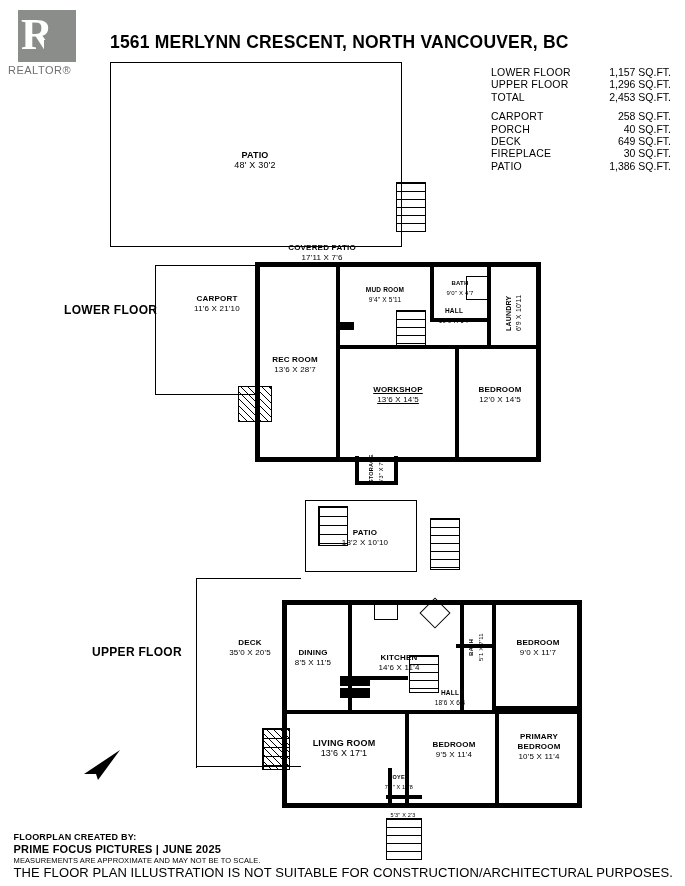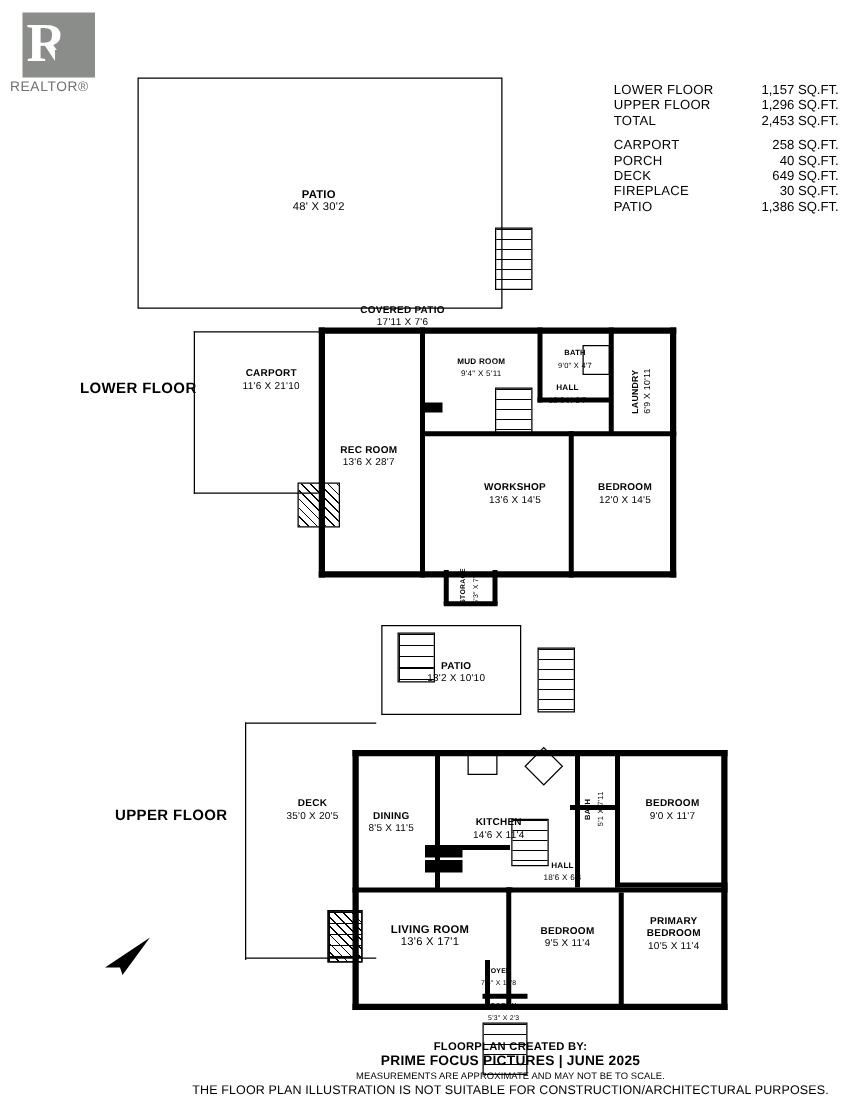--- a/index.html
+++ b/index.html
@@ -85,39 +85,40 @@
   }
   .vert{
     writing-mode:vertical-rl;transform:rotate(180deg);
   }
 
   
   .northarrow{position:absolute;left:82px;top:748px;width:40px;height:34px;}
 
   
   .footer{
-    position:absolute;right:22px;bottom:8px;text-align:center;
+    position:absolute;right:12px;bottom:8px;text-align:left;
     font-size:9px;line-height:11.5px;
   }
   .footer .l1{font-weight:700;font-size:9px;letter-spacing:.2px;}
   .footer .l2{font-weight:700;font-size:11px;letter-spacing:.2px;}
   .footer .l3{font-size:7.5px;letter-spacing:.1px;}
-  .footer .l4{font-size:10px;letter-spacing:.1px;}
+  .footer .l4{font-size:13px;letter-spacing:.1px;}
 </style>
 </head>
 <body>
 
 <div class="page">
 
   <div class="logo">
     <div class="logo-box"></div>
     <div class="logo-r">R</div>
     <div class="logo-word">REALTOR®</div>
   </div>
 
+  <div class="title">1561 MERLYNN CRESCENT, NORTH VANCOUVER, BC</div>
 
   <div class="areas">
     <div class="row">
         <span class="lbl">LOWER FLOOR</span>
         <span class="val">1,157 SQ.FT.</span>
       </div>
     <div class="row">
         <span class="lbl">UPPER FLOOR</span>
         <span class="val">1,296 SQ.FT.</span>
       </div>
@@ -205,21 +206,21 @@
   <div class="room" style="left:424px;top:306px;width:60px;">
     <div class="nm" style="font-size:6.5px;">HALL</div>
     <div class="dm" style="font-size:6.5px;">19'0 X 6'7</div>
   </div>
 
   <div class="room vert" style="left:504px;top:278px;width:14px;height:70px;">
     <div class="nm" style="font-size:7px;">LAUNDRY</div>
     <div class="dm" style="font-size:7px;">6'9 X 10'11</div>
   </div>
 
-  <div class="room" style="left:364px;top:385px;width:96px;">
+  <div class="room" style="left:350px;top:385px;width:96px;text-decoration:underline;">
     <div class="nm">WORKSHOP</div>
     <div class="dm">13'6 X 14'5</div>
   </div>
 
   <div class="room" style="left:462px;top:385px;width:76px;">
     <div class="nm">BEDROOM</div>
     <div class="dm">12'0 X 14'5</div>
   </div>
 
   <div class="wall" style="left:355px;top:456px;width:4px;height:28px;"></div>

